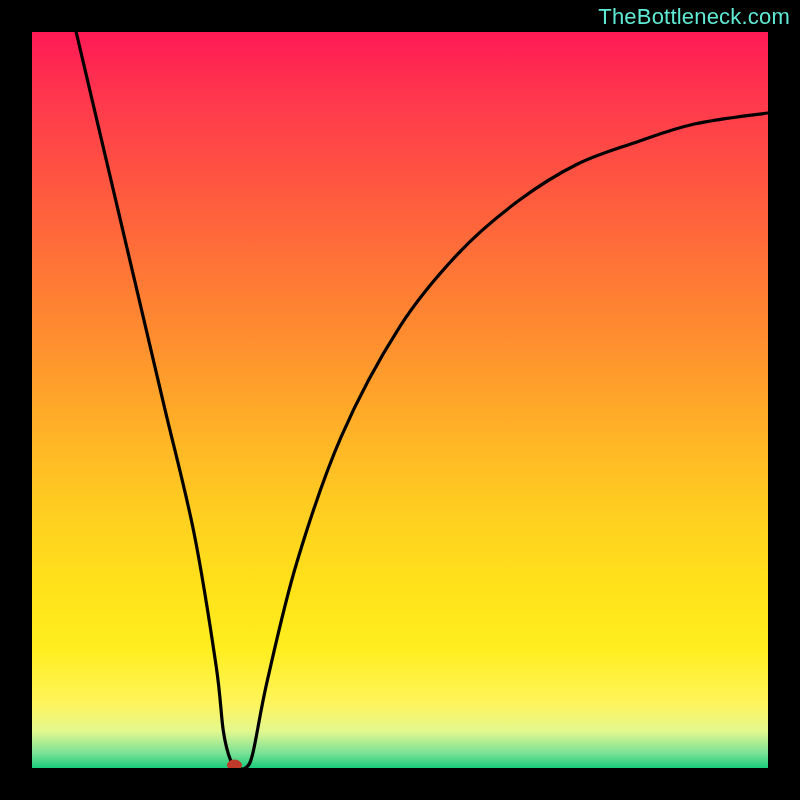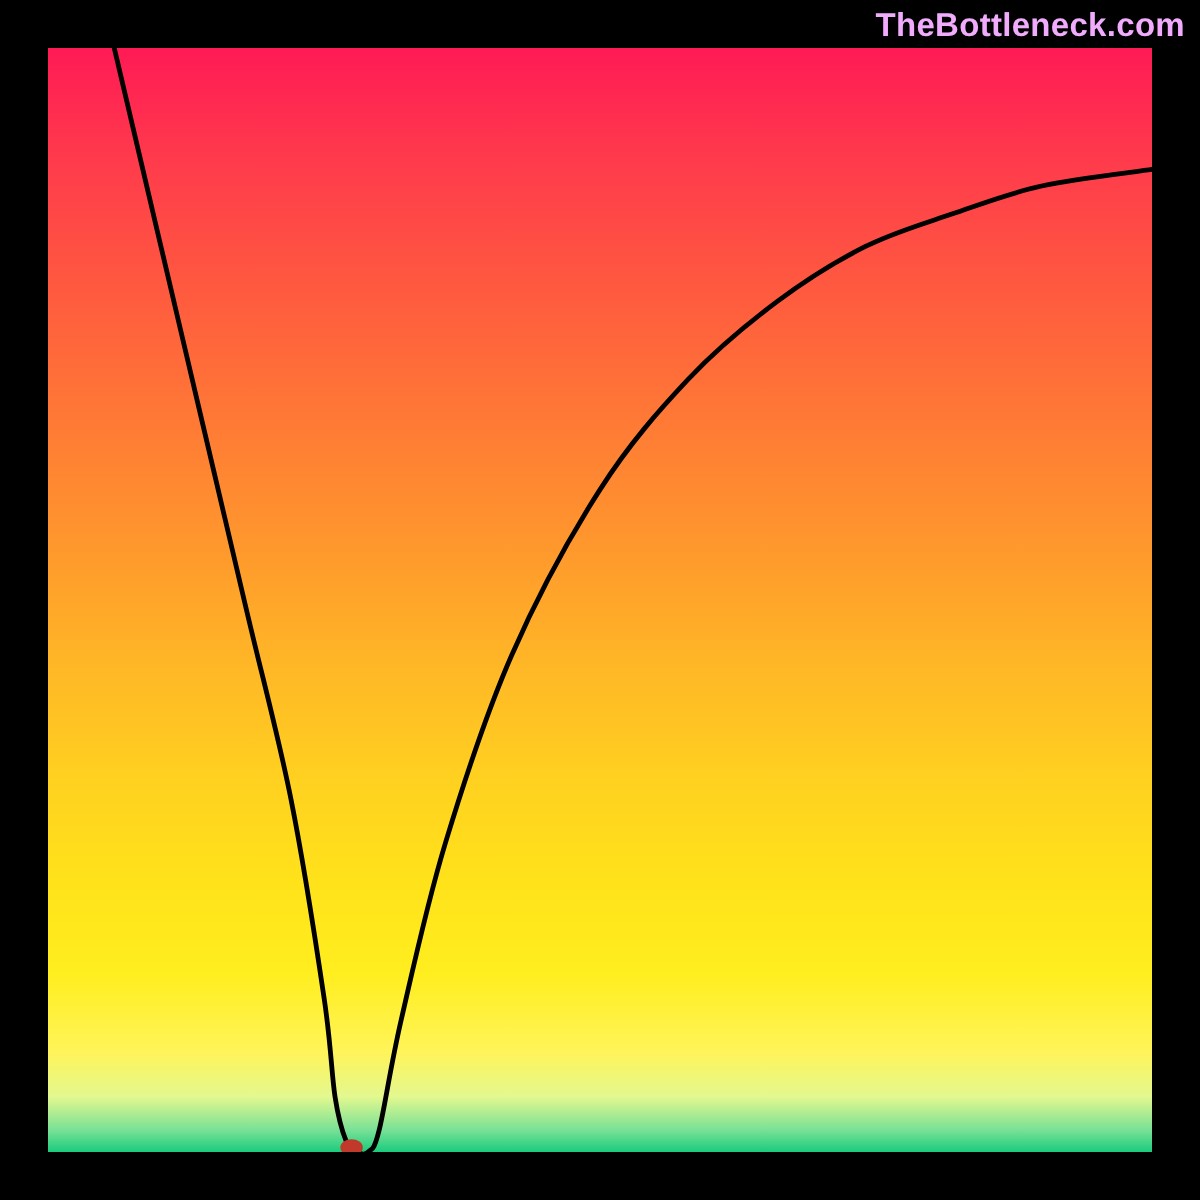--- a/index.html
+++ b/index.html
@@ -14,23 +14,23 @@
   .frame {
     position: relative;
     width: 800px;
     height: 800px;
     background: #000;
   }
   .watermark {
     position: absolute;
     top: 4px;
     right: 10px;
-    color: #f0abfc;
+    color: #5eead4;
     font-size: 22px;
-    font-weight: 700;
+    font-weight: 400;
     letter-spacing: 0.2px;
     z-index: 10;
   }
   .plot-area {
     position: absolute;
     left: 32px;
     top: 32px;
     width: 736px;
     height: 736px;
     overflow: hidden;

